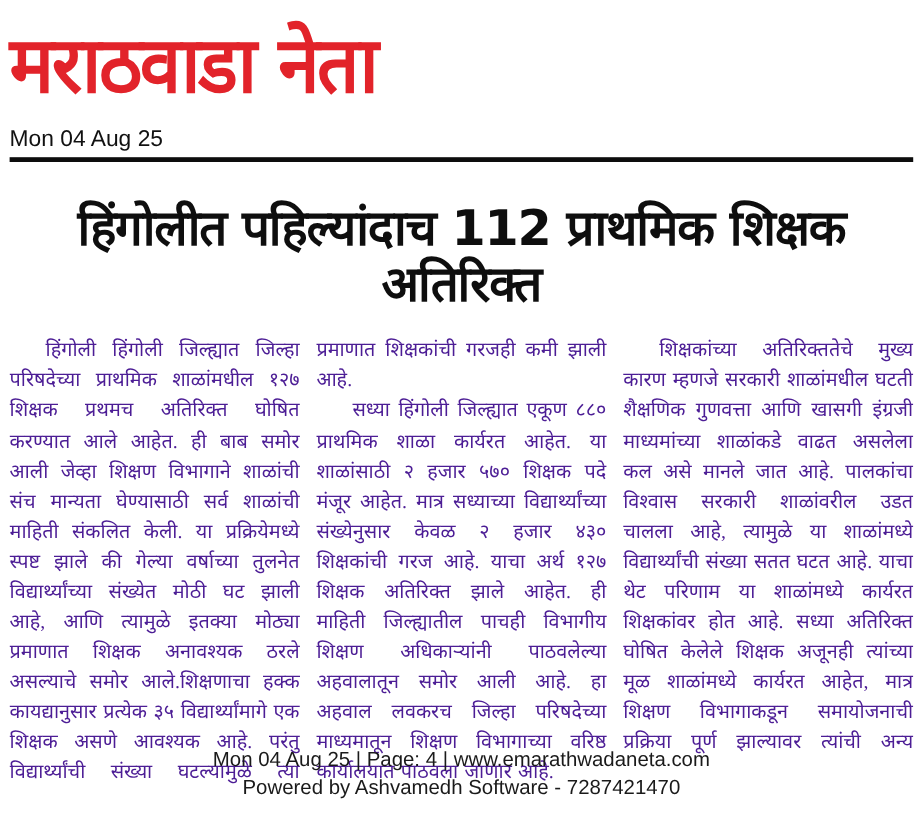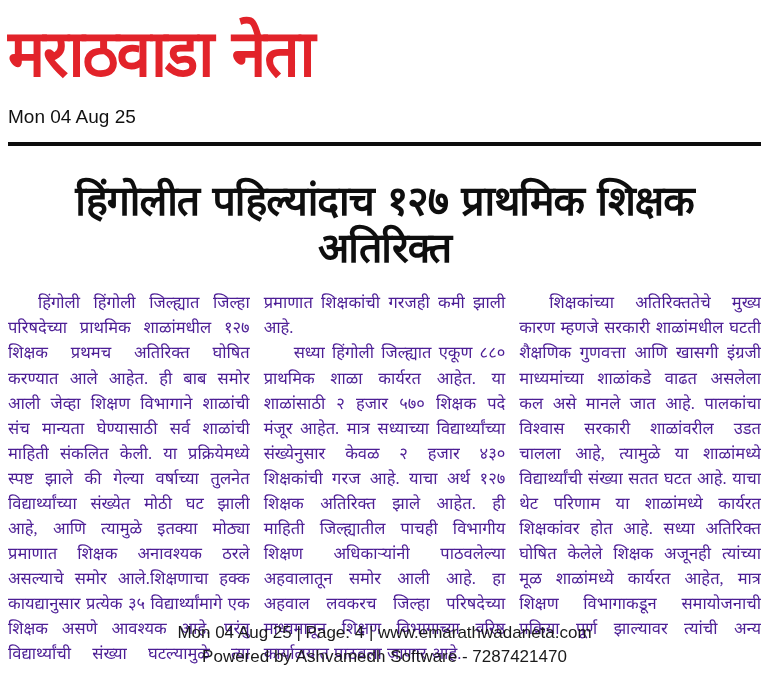--- a/index.html
+++ b/index.html
@@ -27,21 +27,21 @@
     letter-spacing: -2px;
     transform: scaleY(1.05);
     transform-origin: left top;
     white-space: nowrap;
   }
   .dateline {
     font-family: "Liberation Sans", "DejaVu Sans", sans-serif;
     font-size: 19px;
     font-stretch: condensed;
     color: #111;
-    padding: 6px 0 14px 0;
+    padding: 6px 0 3px 0;
   }
   .rule { border: 0; border-top: 4px solid #0d0d0d; width: 753px; }
 
   
   .headline {
     font-family: "DejaVu Sans", "Liberation Sans", sans-serif;
     font-weight: 800;
     font-size: 41px;
     line-height: 1.15;
     color: #0e0e0e;
@@ -84,21 +84,21 @@
 <body>
 
 <div class="page">
 
   <header class="masthead">
     <div class="masthead-logo">मराठवाडा नेता</div>
     <div class="dateline">Mon 04 Aug 25</div>
     <hr class="rule">
   </header>
 
-  <h1 class="headline">हिंगोलीत पहिल्यांदाच १२७ प्राथमिक शिक्षक अतिरिक्त</h1>
+  <h1 class="headline">हिंगोलीत पहिल्यांदाच 112 प्राथमिक शिक्षक अतिरिक्त</h1>
 
   <section class="article-body">
     <p>हिंगोली  हिंगोली जिल्ह्यात जिल्हा परिषदेच्या प्राथमिक शाळांमधील १२७ शिक्षक प्रथमच अतिरिक्त घोषित करण्यात आले आहेत. ही बाब समोर आली जेव्हा शिक्षण विभागाने शाळांची संच मान्यता घेण्यासाठी सर्व शाळांची माहिती संकलित केली. या प्रक्रियेमध्ये स्पष्ट झाले की गेल्या वर्षाच्या तुलनेत विद्यार्थ्यांच्या संख्येत मोठी घट झाली आहे, आणि त्यामुळे इतक्या मोठ्या प्रमाणात शिक्षक अनावश्यक ठरले असल्याचे समोर आले.शिक्षणाचा हक्क कायद्यानुसार प्रत्येक ३५ विद्यार्थ्यांमागे एक शिक्षक असणे आवश्यक आहे. परंतु विद्यार्थ्यांची संख्या घटल्यामुळे त्या प्रमाणात शिक्षकांची गरजही कमी झाली आहे.</p>
     <p>सध्या हिंगोली जिल्ह्यात एकूण ८८० प्राथमिक शाळा कार्यरत आहेत. या शाळांसाठी २ हजार ५७० शिक्षक पदे मंजूर आहेत. मात्र सध्याच्या विद्यार्थ्यांच्या संख्येनुसार केवळ २ हजार ४३० शिक्षकांची गरज आहे. याचा अर्थ १२७ शिक्षक अतिरिक्त झाले आहेत. ही माहिती जिल्ह्यातील पाचही विभागीय शिक्षण अधिकाऱ्यांनी पाठवलेल्या अहवालातून समोर आली आहे. हा अहवाल लवकरच जिल्हा परिषदेच्या माध्यमातून शिक्षण विभागाच्या वरिष्ठ कार्यालयात पाठवला जाणार आहे.</p>
     <p>शिक्षकांच्या अतिरिक्ततेचे मुख्य कारण म्हणजे सरकारी शाळांमधील घटती शैक्षणिक गुणवत्ता आणि खासगी इंग्रजी माध्यमांच्या शाळांकडे वाढत असलेला कल असे मानले जात आहे. पालकांचा विश्वास सरकारी शाळांवरील उडत चालला आहे, त्यामुळे या शाळांमध्ये विद्यार्थ्यांची संख्या सतत घटत आहे. याचा थेट परिणाम या शाळांमध्ये कार्यरत शिक्षकांवर होत आहे. सध्या अतिरिक्त घोषित केलेले शिक्षक अजूनही त्यांच्या मूळ शाळांमध्ये कार्यरत आहेत, मात्र शिक्षण विभागाकडून समायोजनाची प्रक्रिया पूर्ण झाल्यावर त्यांची अन्य जिल्ह्यांमध्ये बदली केली जाईल, जिथे शिक्षकांची गरज आहे.</p>
 
   </section>
 
   <footer class="footer">
     <div>Mon 04 Aug 25 | Page: 4 | www.emarathwadaneta.com</div>

